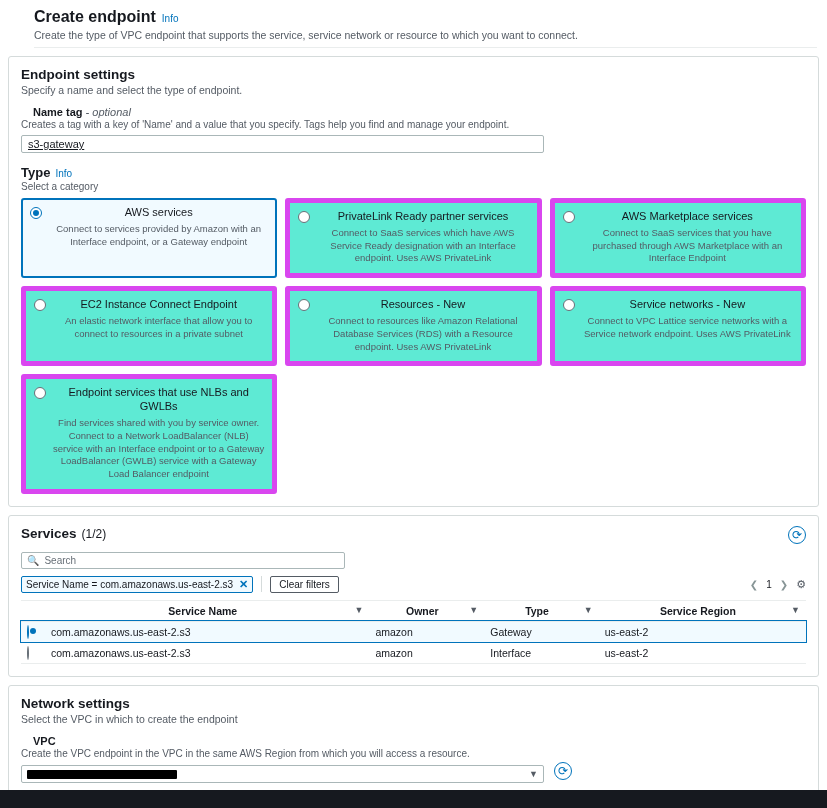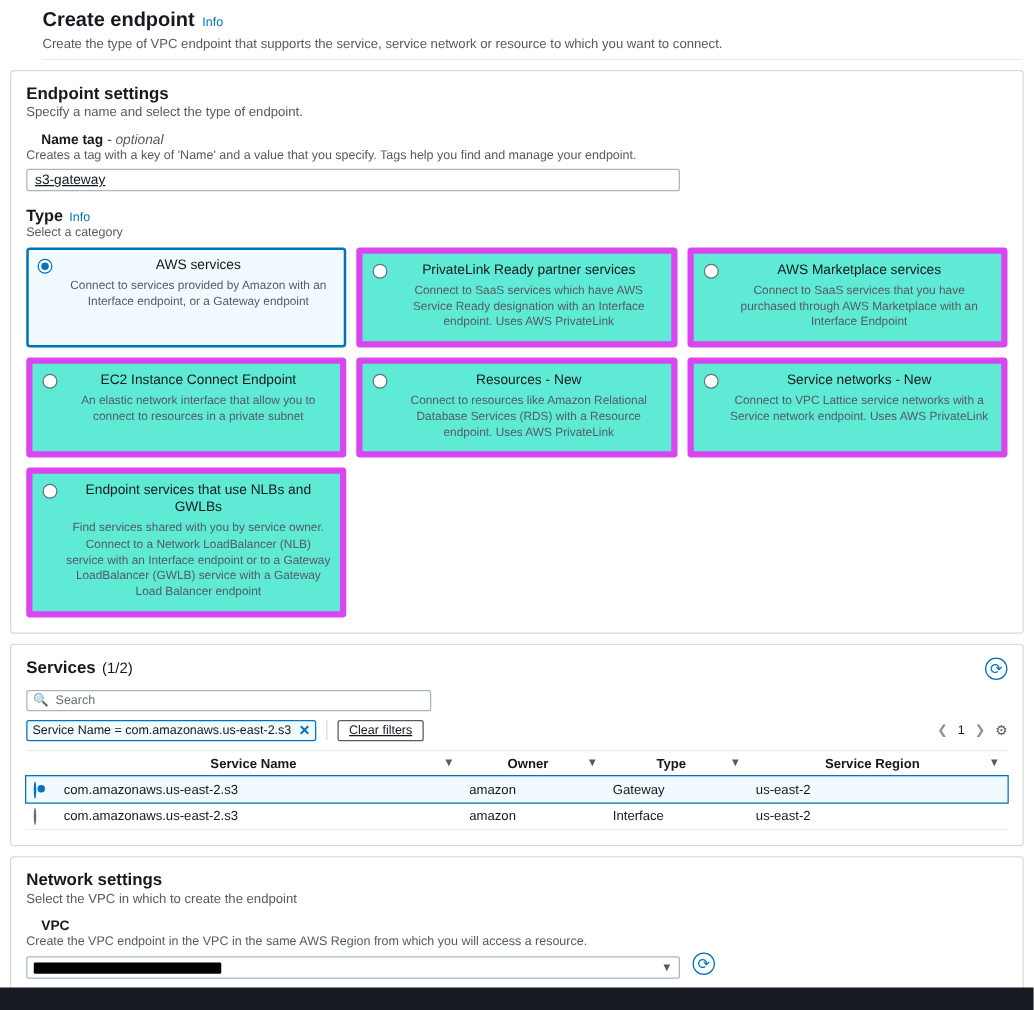--- a/index.html
+++ b/index.html
@@ -101,21 +101,21 @@
   .filter-row { display: flex; align-items: center; gap: 8px; margin-top: 7px; }
   .token {
     border: 1px solid #0073bb; border-radius: 2px; background: #f1faff;
     font-size: 10px; color: #16191f; padding: 2px 4px;
     display: flex; align-items: center; gap: 6px; height: 17px;
   }
   .token .x { color: #0073bb; font-size: 11px; cursor: pointer; font-weight: bold; }
   .vdiv { width: 1px; height: 16px; background: #d5dbdb; }
   .btn-clear {
     border: 1px solid #545b64; border-radius: 2px; background: #fff;
-    font-size: 10px; color: #16191f; padding: 2px 8px; height: 17px; cursor: pointer; text-decoration: underline;
+    font-size: 10px; color: #16191f; padding: 2px 8px; height: 17px; cursor: pointer;
   }
   .pager { display: flex; align-items: center; gap: 8px; font-size: 10px; color: #545b64; }
   .pager .arrow { color: #879596; cursor: pointer; }
   .pager .num { color: #16191f; }
   .gear { color: #545b64; cursor: pointer; font-size: 11px; }
 
   
   table.data { width: 100%; border-collapse: collapse; margin-top: 7px; font-size: 10.5px; }
   table.data th {
     text-align: center; font-weight: bold; color: #16191f;

